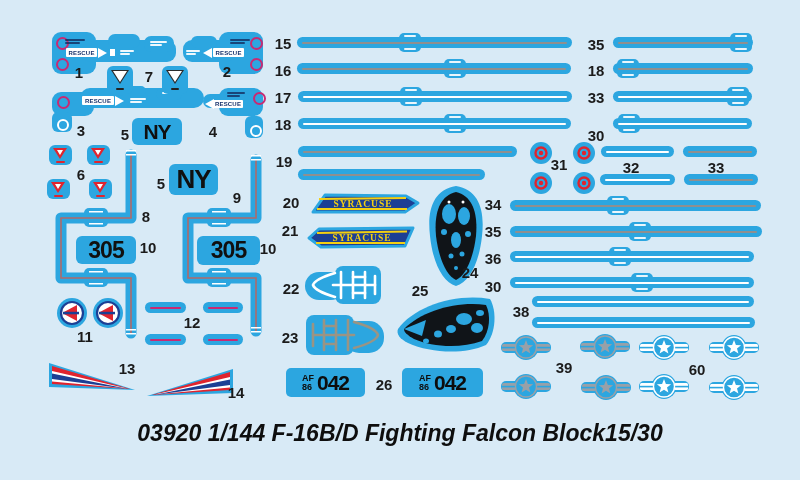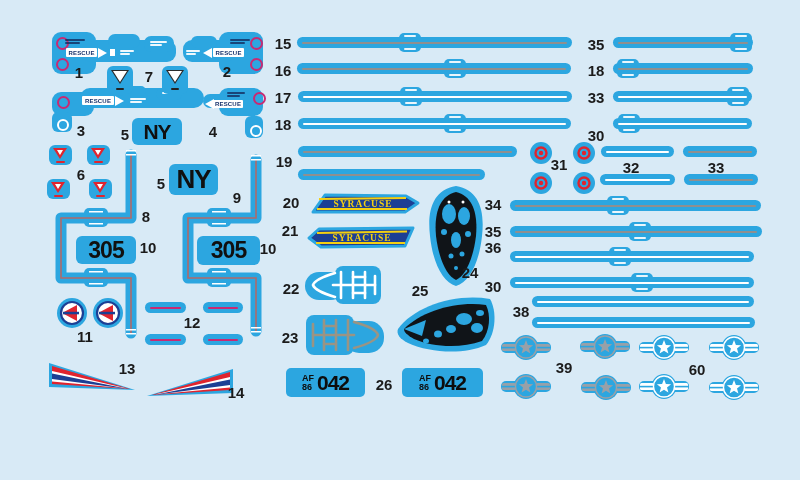--- a/index.html
+++ b/index.html
@@ -558,19 +558,20 @@
   <span class="num" style="left:384px;top:384px">26</span>
   <span class="num" style="left:596px;top:44px">35</span>
   <span class="num" style="left:596px;top:70px">18</span>
   <span class="num" style="left:596px;top:97px">33</span>
   <span class="num" style="left:596px;top:135px">30</span>
   <span class="num" style="left:559px;top:164px">31</span>
   <span class="num" style="left:631px;top:167px">32</span>
   <span class="num" style="left:716px;top:167px">33</span>
   <span class="num" style="left:493px;top:204px">34</span>
   <span class="num" style="left:493px;top:231px">35</span>
-  <span class="num" style="left:493px;top:247px">36</span>
+  <span class="num" style="left:493px;top:258px">36</span>
   <span class="num" style="left:493px;top:286px">30</span>
   <span class="num" style="left:521px;top:311px">38</span>
   <span class="num" style="left:564px;top:367px">39</span>
   <span class="num" style="left:697px;top:369px">60</span>
 
+  <div class="caption">03920 1/144 F-16B/D Fighting Falcon Block15/30</div>
 </div>
 
 </body></html>

